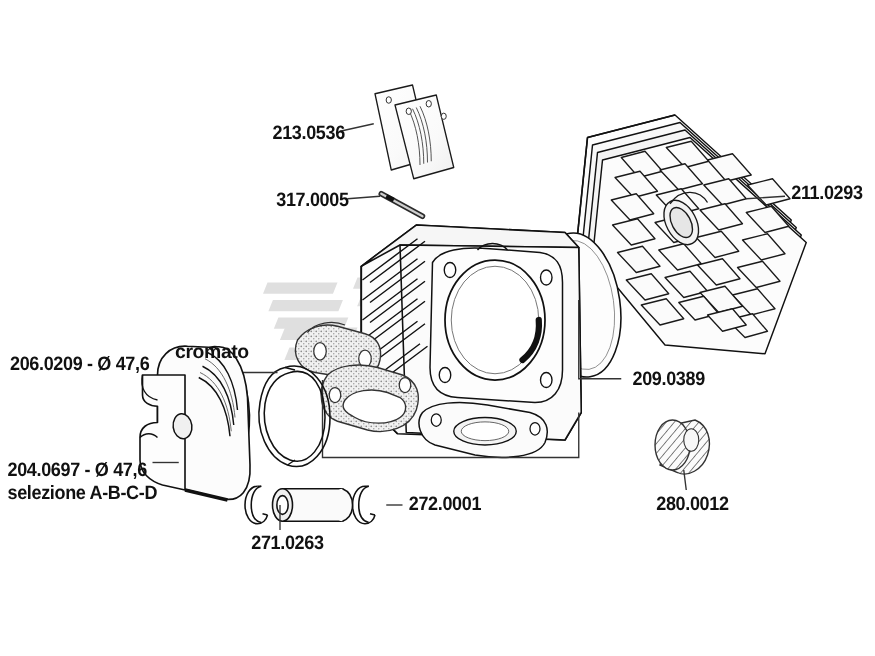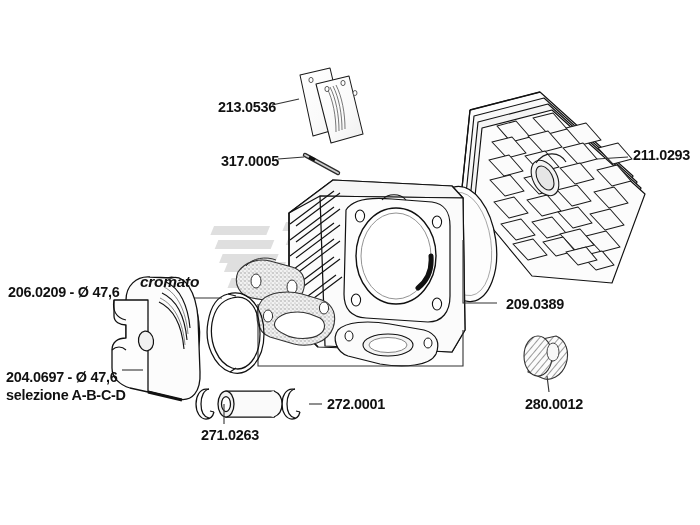--- a/index.html
+++ b/index.html
@@ -3,21 +3,21 @@
 <meta charset="utf-8">
 <style>
   html,body{margin:0;padding:0;background:#fff;}
   body{width:700px;height:525px;overflow:hidden;
        font-family:"Liberation Sans","DejaVu Sans",sans-serif;}
   #stage{position:relative;width:700px;height:426px;background:#ffffff;}
   #stage svg{position:absolute;left:0;top:0;}
   .lbl{position:absolute;font-weight:bold;color:#111;white-space:nowrap;
        letter-spacing:-0.3px;line-height:1.08;}
   .lbl.p{font-size:15.5px;transform:scaleX(0.93);transform-origin:left center;}
-  .lbl.ital{font-style:italic;font-weight:bold;font-size:15.5px;}
+  .lbl.ital{font-weight:bold;font-size:15.5px;}
 </style>
 </head>
 <body>
 
 <div id="stage">
 
 <svg width="700" height="525" viewBox="0 0 700 525">
   <defs>
     <pattern id="gask" width="4" height="4" patternUnits="userSpaceOnUse">
       <rect width="4" height="4" fill="#f2f2f2"></rect>

